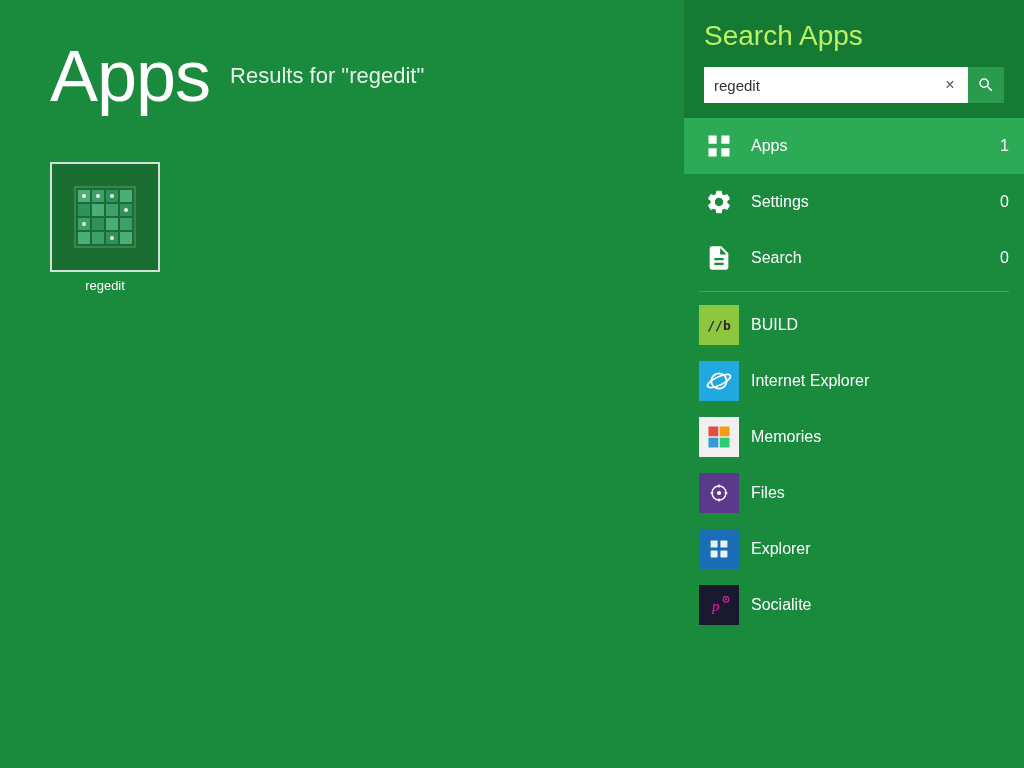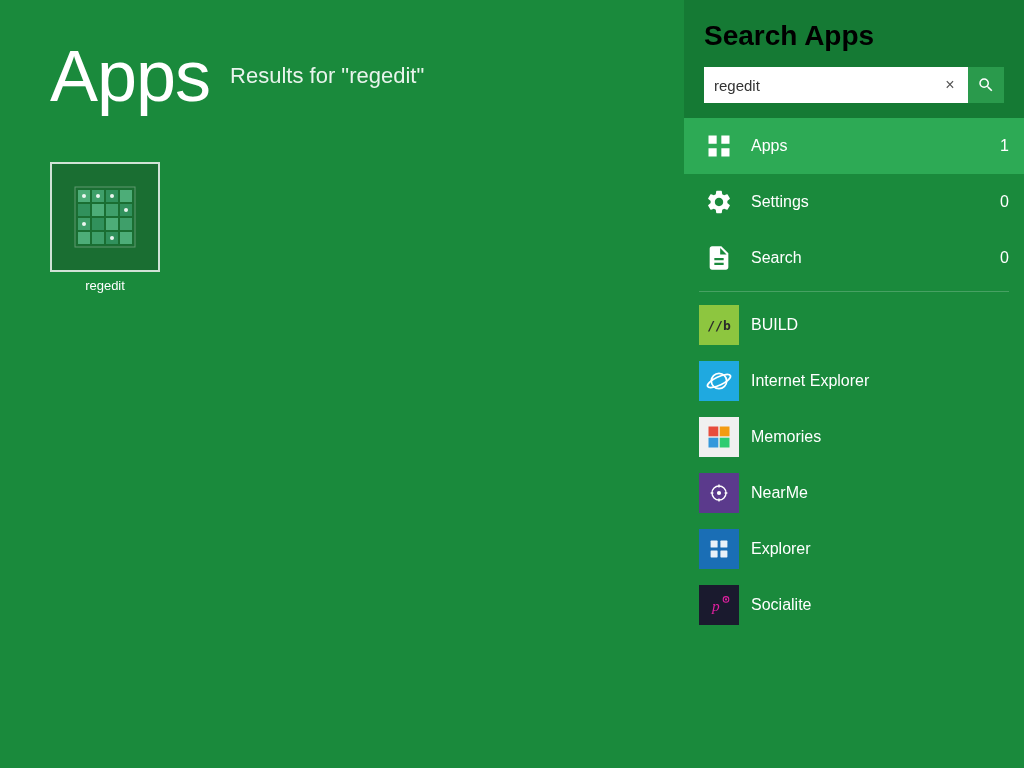--- a/index.html
+++ b/index.html
@@ -85,23 +85,23 @@
       display: flex;
       flex-direction: column;
     }
 
     .search-header {
       background-color: #157a34;
       padding: 20px 20px 15px 20px;
     }
 
     .search-title {
-      color: #000000;
+      color: #bef264;
       font-size: 28px;
-      font-weight: 700;
+      font-weight: 400;
       margin-bottom: 15px;
     }
 
     .search-input-row {
       display: flex;
       align-items: center;
     }
 
     .search-input {
       flex: 1;
@@ -409,21 +409,21 @@
             <rect width="40" height="40" fill="#5b3a8c"></rect>
             <circle cx="20" cy="20" r="10" fill="none" stroke="white" stroke-width="2"></circle>
             <circle cx="20" cy="20" r="3" fill="white"></circle>
             <line x1="20" y1="8" x2="20" y2="12" stroke="white" stroke-width="2"></line>
             <line x1="20" y1="28" x2="20" y2="32" stroke="white" stroke-width="2"></line>
             <line x1="8" y1="20" x2="12" y2="20" stroke="white" stroke-width="2"></line>
             <line x1="28" y1="20" x2="32" y2="20" stroke="white" stroke-width="2"></line>
           </svg>
         </div>
       </div>
-      <span class="category-label">NearMe</span>
+      <span class="category-label">Files</span>
     </div>
 
     <div class="category-item">
       <div class="category-icon">
         <div class="app-icon-notespace">
           <svg viewBox="0 0 40 40" width="40" height="40" xmlns="http://www.w3.org/2000/svg">
             <rect width="40" height="40" fill="#1a6eb5"></rect>
             <rect x="8" y="8" width="10" height="10" rx="1" fill="white" opacity="0.9"></rect>
             <rect x="22" y="8" width="10" height="10" rx="1" fill="white" opacity="0.9"></rect>
             <rect x="8" y="22" width="10" height="10" rx="1" fill="white" opacity="0.9"></rect>

